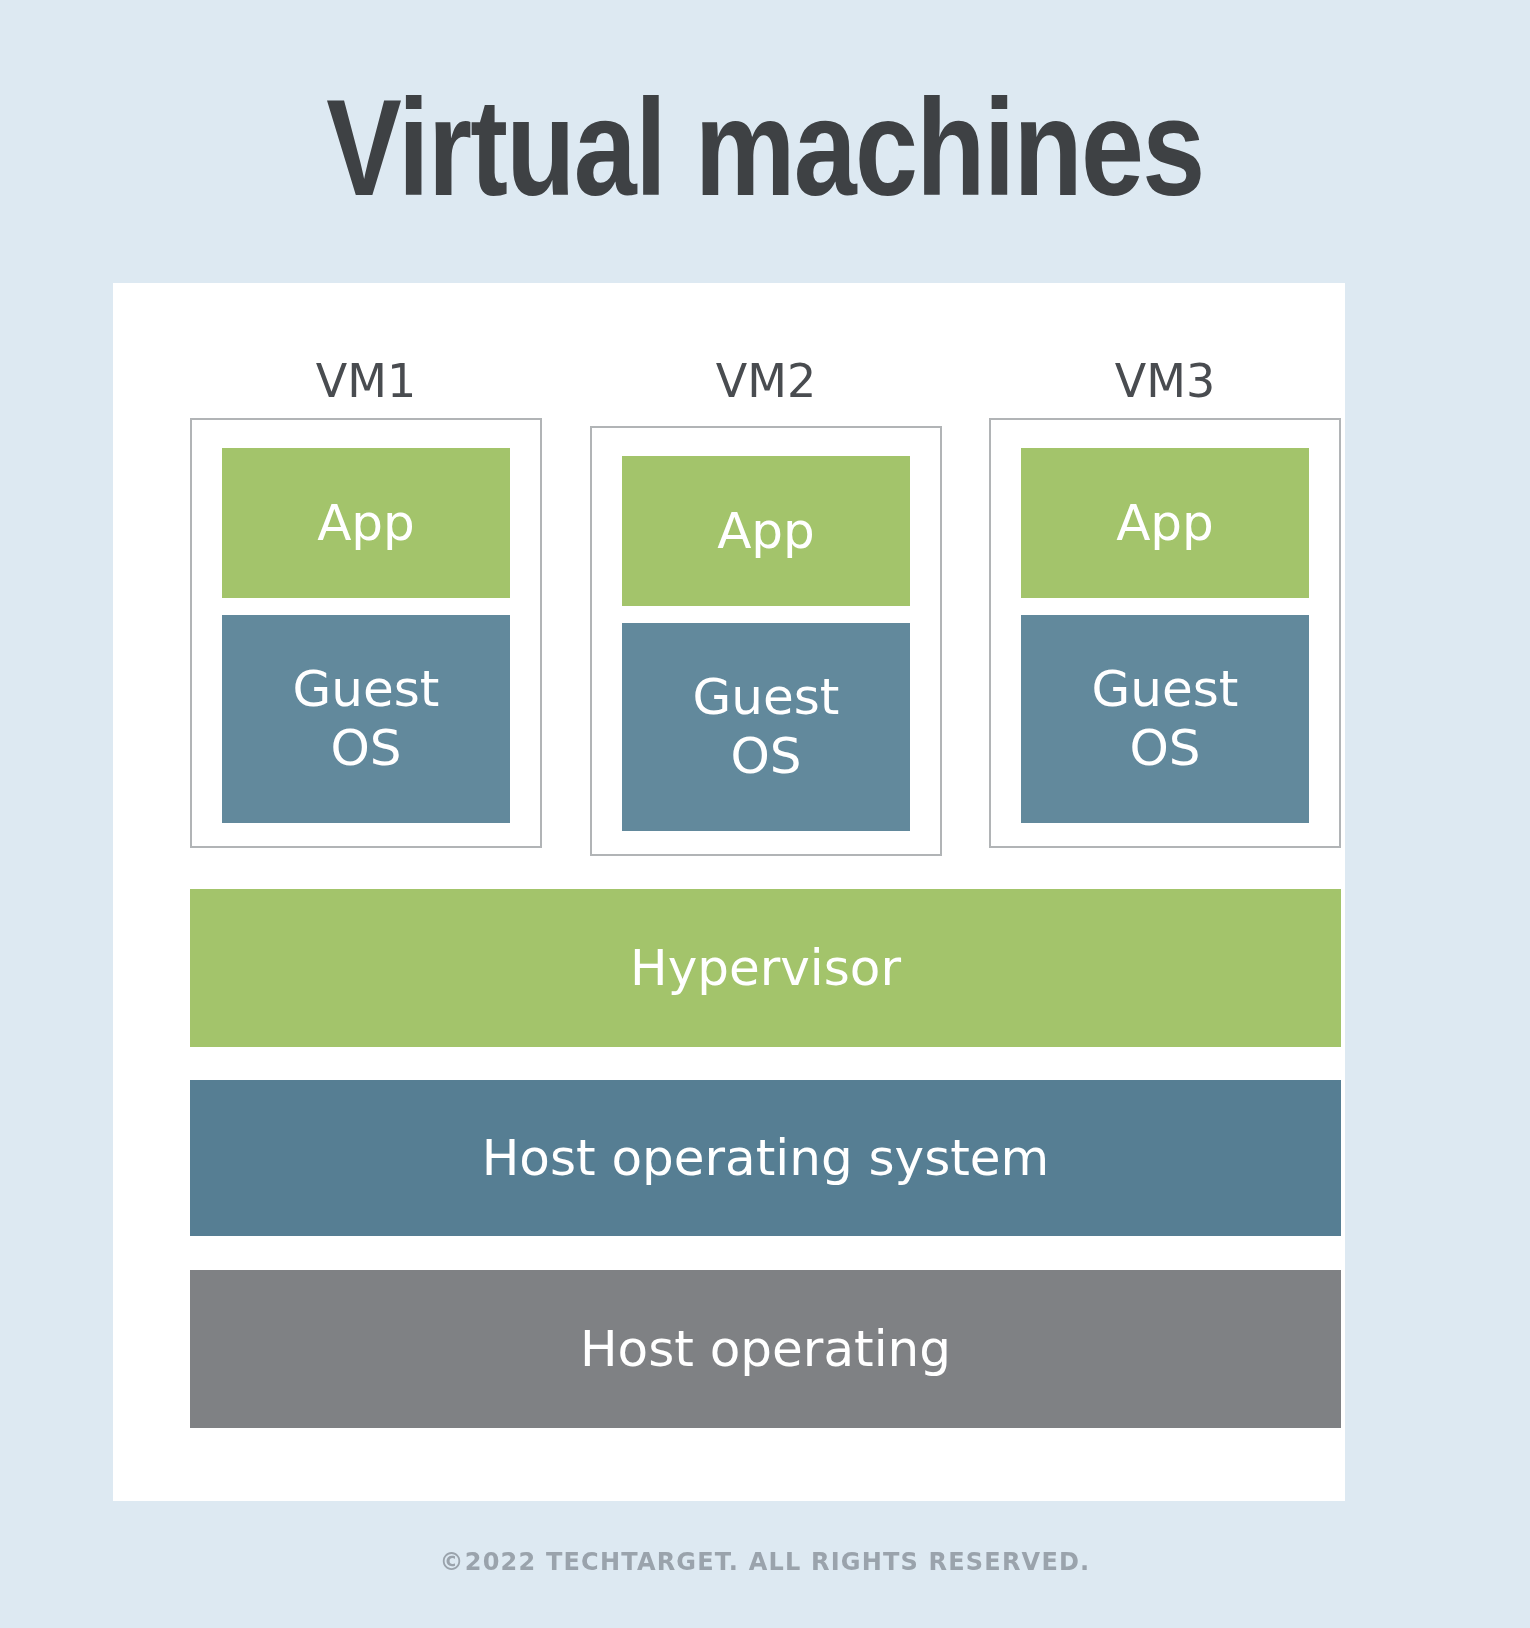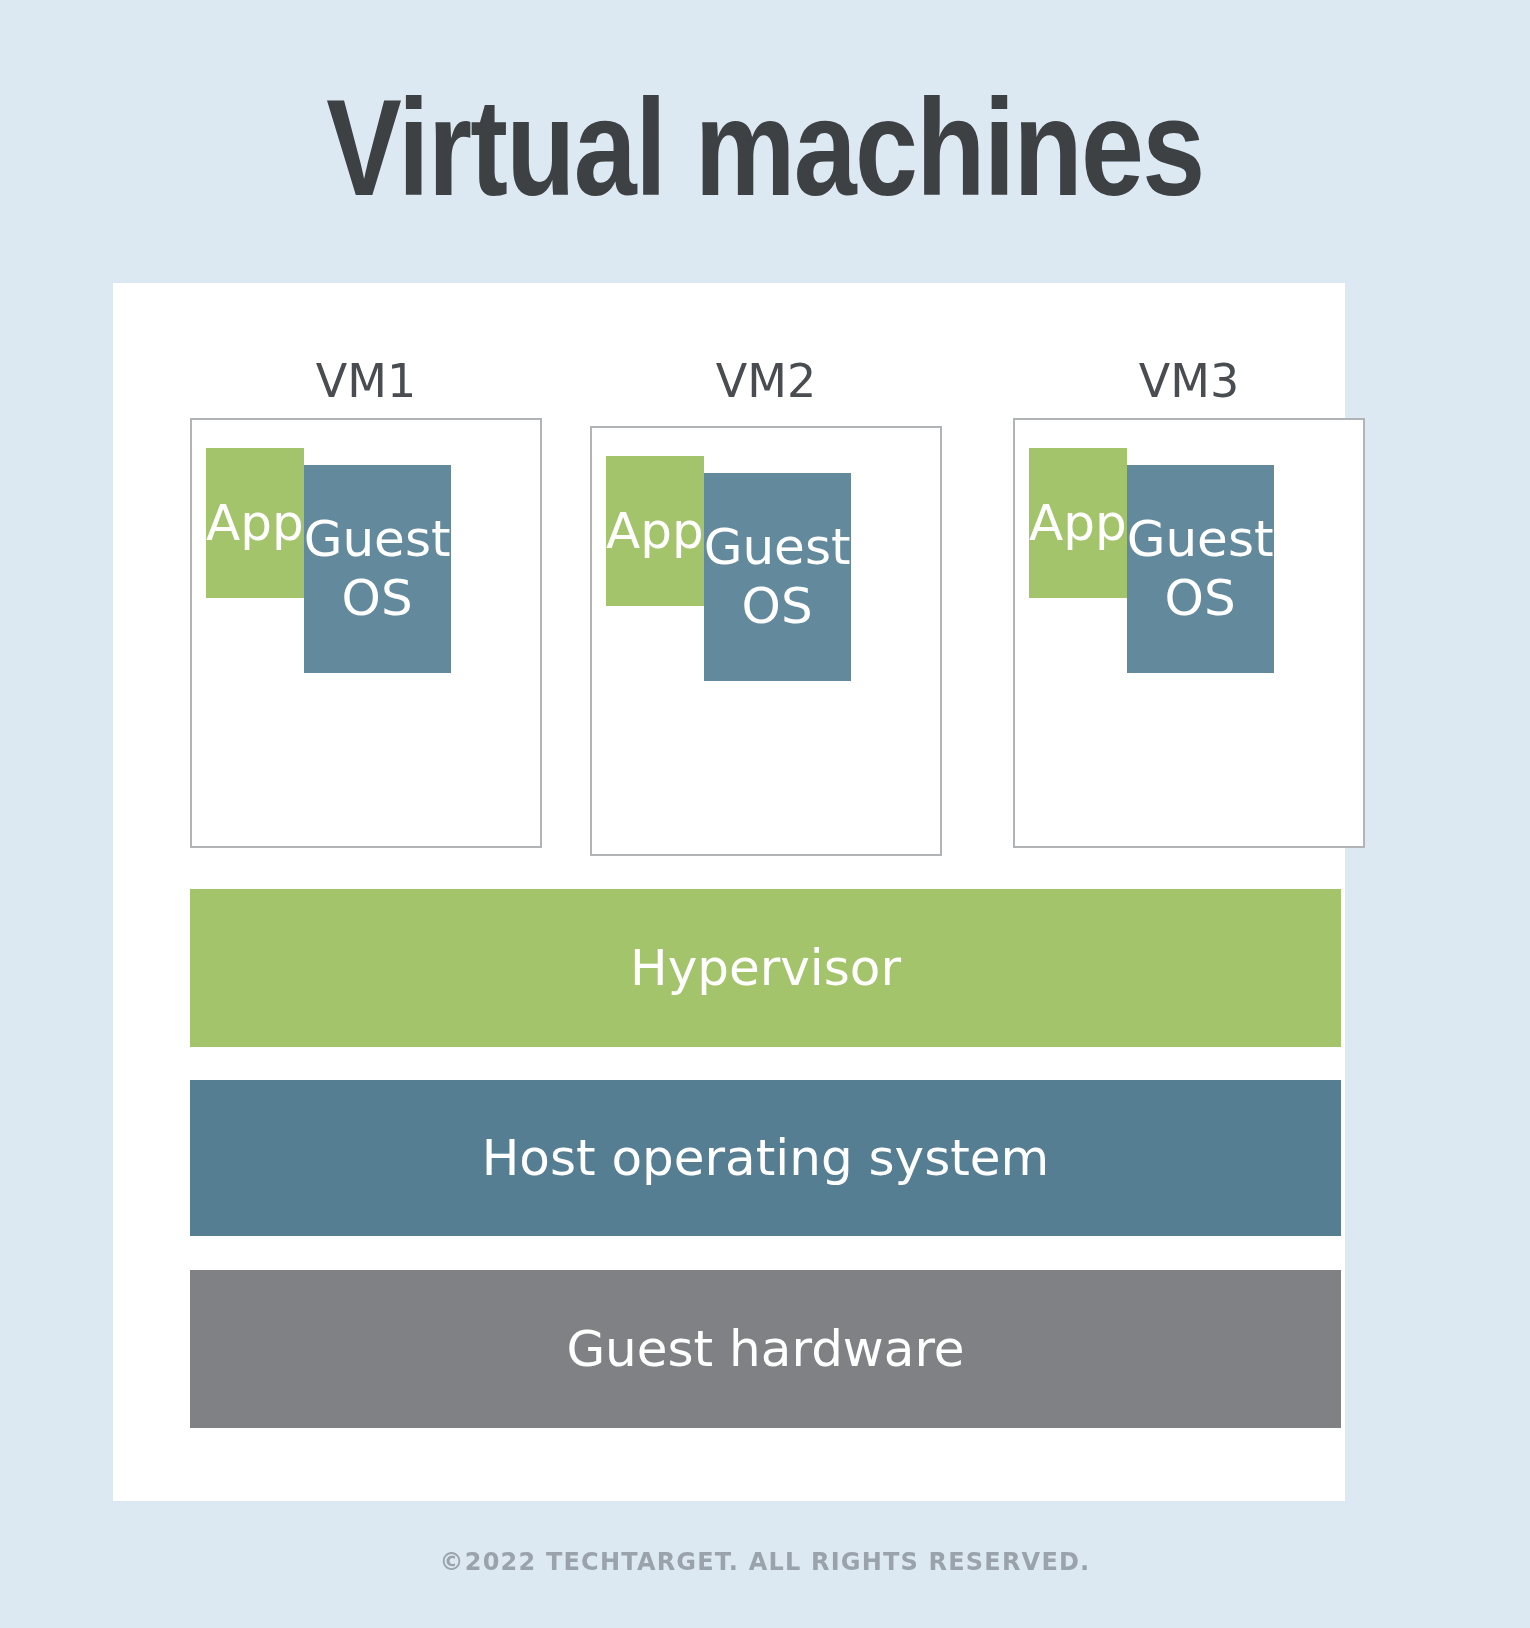--- a/index.html
+++ b/index.html
@@ -40,32 +40,32 @@
     position:absolute;left:113px;top:283px;
     width:1232px;height:1218px;
     background:var(--card);
   }
   .vm-col{
     position:absolute;top:60px;width:352px;
     display:flex;flex-direction:column;
   }
   .vm-col.c0{left:77px;}
   .vm-col.c1{left:477px;gap:8px;}
-  .vm-col.c2{left:900px;}
+  .vm-col.c2{left:876px;}
   .vm-label{
     height:75px;
     display:flex;align-items:center;justify-content:center;
     font-size:46px;color:var(--vm-label-text);
   }
   .vm-box{
     height:430px;width:352px;
     background:var(--card);
     border:2px solid var(--box-border);
-    padding:28px 30px 23px 14px;
-    display:flex;
+    padding:28px 30px 23px 30px;
+    display:flex;flex-direction:column;
   }
   .block{
     display:flex;align-items:center;justify-content:center;
     color:var(--layer-text);
     font-size:50px;text-align:center;
   }
   .block.app{height:150px;background:var(--app-green);}
   .block.guest{
     height:208px;margin-top:17px;
     background:var(--guest-os-blue);
@@ -117,19 +117,19 @@
       <div class="vm-label">VM3</div>
       <div class="vm-box">
         <div class="block app">App</div>
         <div class="block guest">Guest
 OS</div>
       </div>
     </div>
 
     <div class="layer host-os">Host operating system</div>
     <div class="layer hypervisor">Hypervisor</div>
-    <div class="layer host-hardware">Guest hardware</div>
+    <div class="layer host-hardware">Host operating</div>
 
   </div>
 
   <div class="footer">©2022 TECHTARGET. ALL RIGHTS RESERVED.</div>
 
 </div>
 
 </body></html>

